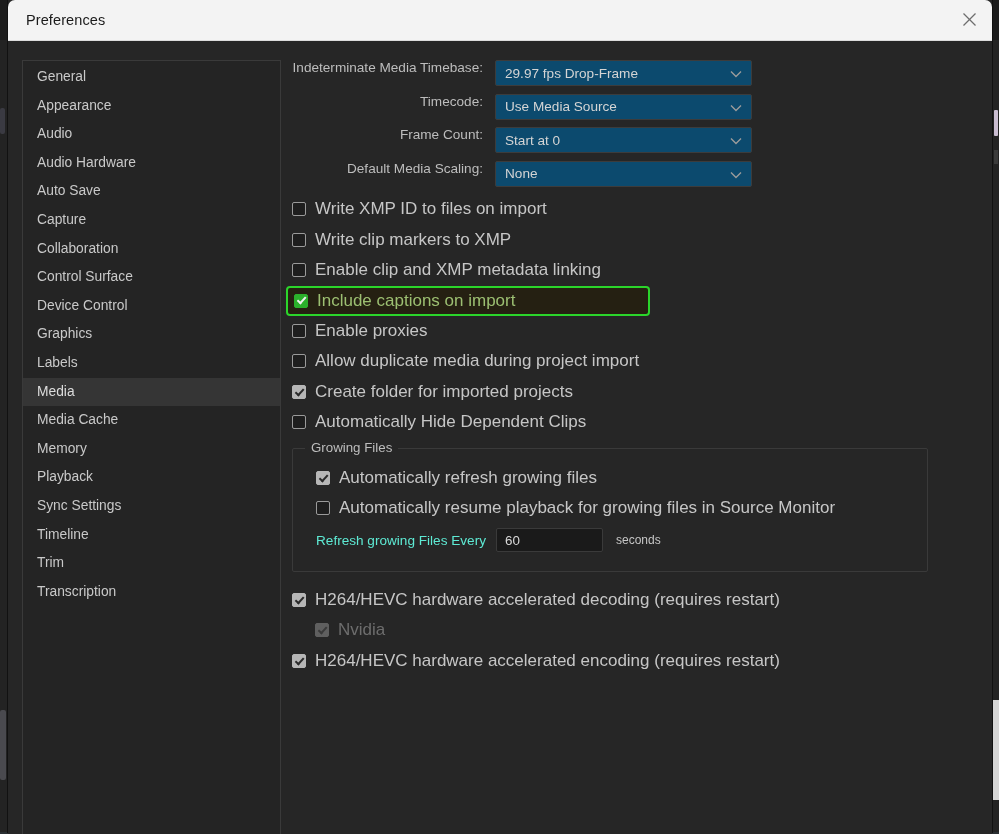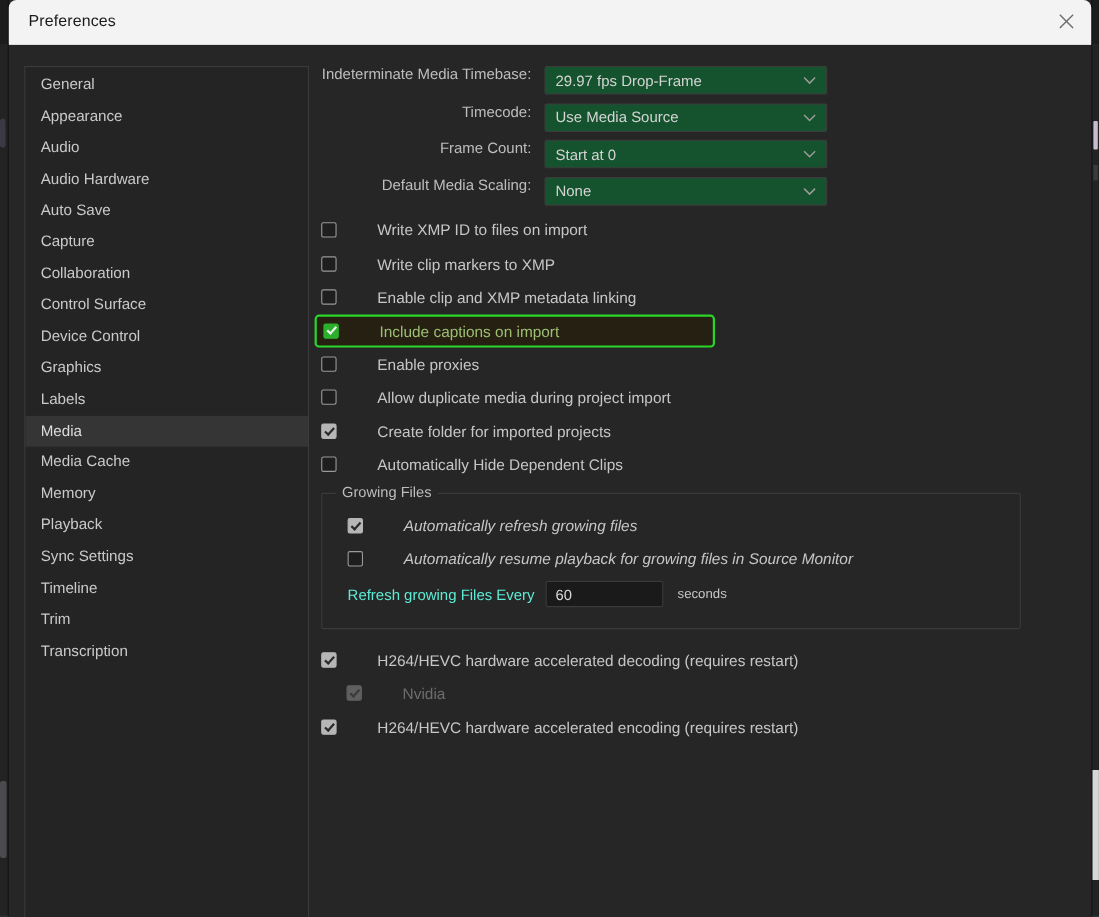--- a/index.html
+++ b/index.html
@@ -167,21 +167,21 @@
     text-align: right;
     padding-right: 12px;
     box-sizing: border-box;
     font-size: 13.6px;
     color: #bdbdbd;
     white-space: nowrap;
   }
   .select {
     width: 257px;
     height: 26px;
-    background: #14532d;
+    background: #0c4a6e;
     border: 1px solid #3c3c3c;
     border-radius: 2px;
     display: flex;
     align-items: center;
     position: relative;
     cursor: pointer;
     box-sizing: border-box;
   }
   .select .sel-value {
     font-size: 13.6px;
@@ -246,24 +246,23 @@
     border-color: #2bb02b;
   }
   .cbox.green::after { border-color: #f0f0f0; }
   .cbox.dim {
     background: #5f5f5f;
     border-color: #5f5f5f;
   }
   .cbox.dim::after { border-color: #3a3a3a; }
 
   .chk-label {
-    font-size: 14px;
+    font-size: 17px;
     color: #c6c6c6;
     white-space: nowrap;
-    margin-left: 28px;
   }
   .chk-label.dim { color: #6d6d6d; }
 
   
   .group {
     margin: 10px 0 0 11px;
     width: 636px;
     border: 1px solid #3a3a3a;
     border-radius: 2px;
     position: relative;
@@ -272,21 +271,21 @@
   }
   .group-legend {
     position: absolute;
     top: -9px;
     left: 12px;
     background: #262626;
     padding: 0 6px;
     font-size: 13.3px;
     color: #bdbdbd;
   }
-  .group .chk-row { padding-left: 23px; font-style: italic; }
+  .group .chk-row { padding-left: 23px; }
   .sec-row {
     display: flex;
     align-items: center;
     padding-left: 23px;
     height: 33px;
   }
   .sec-label {
     font-size: 13.6px;
     color: #5eead4;
     margin-right: 10px;

